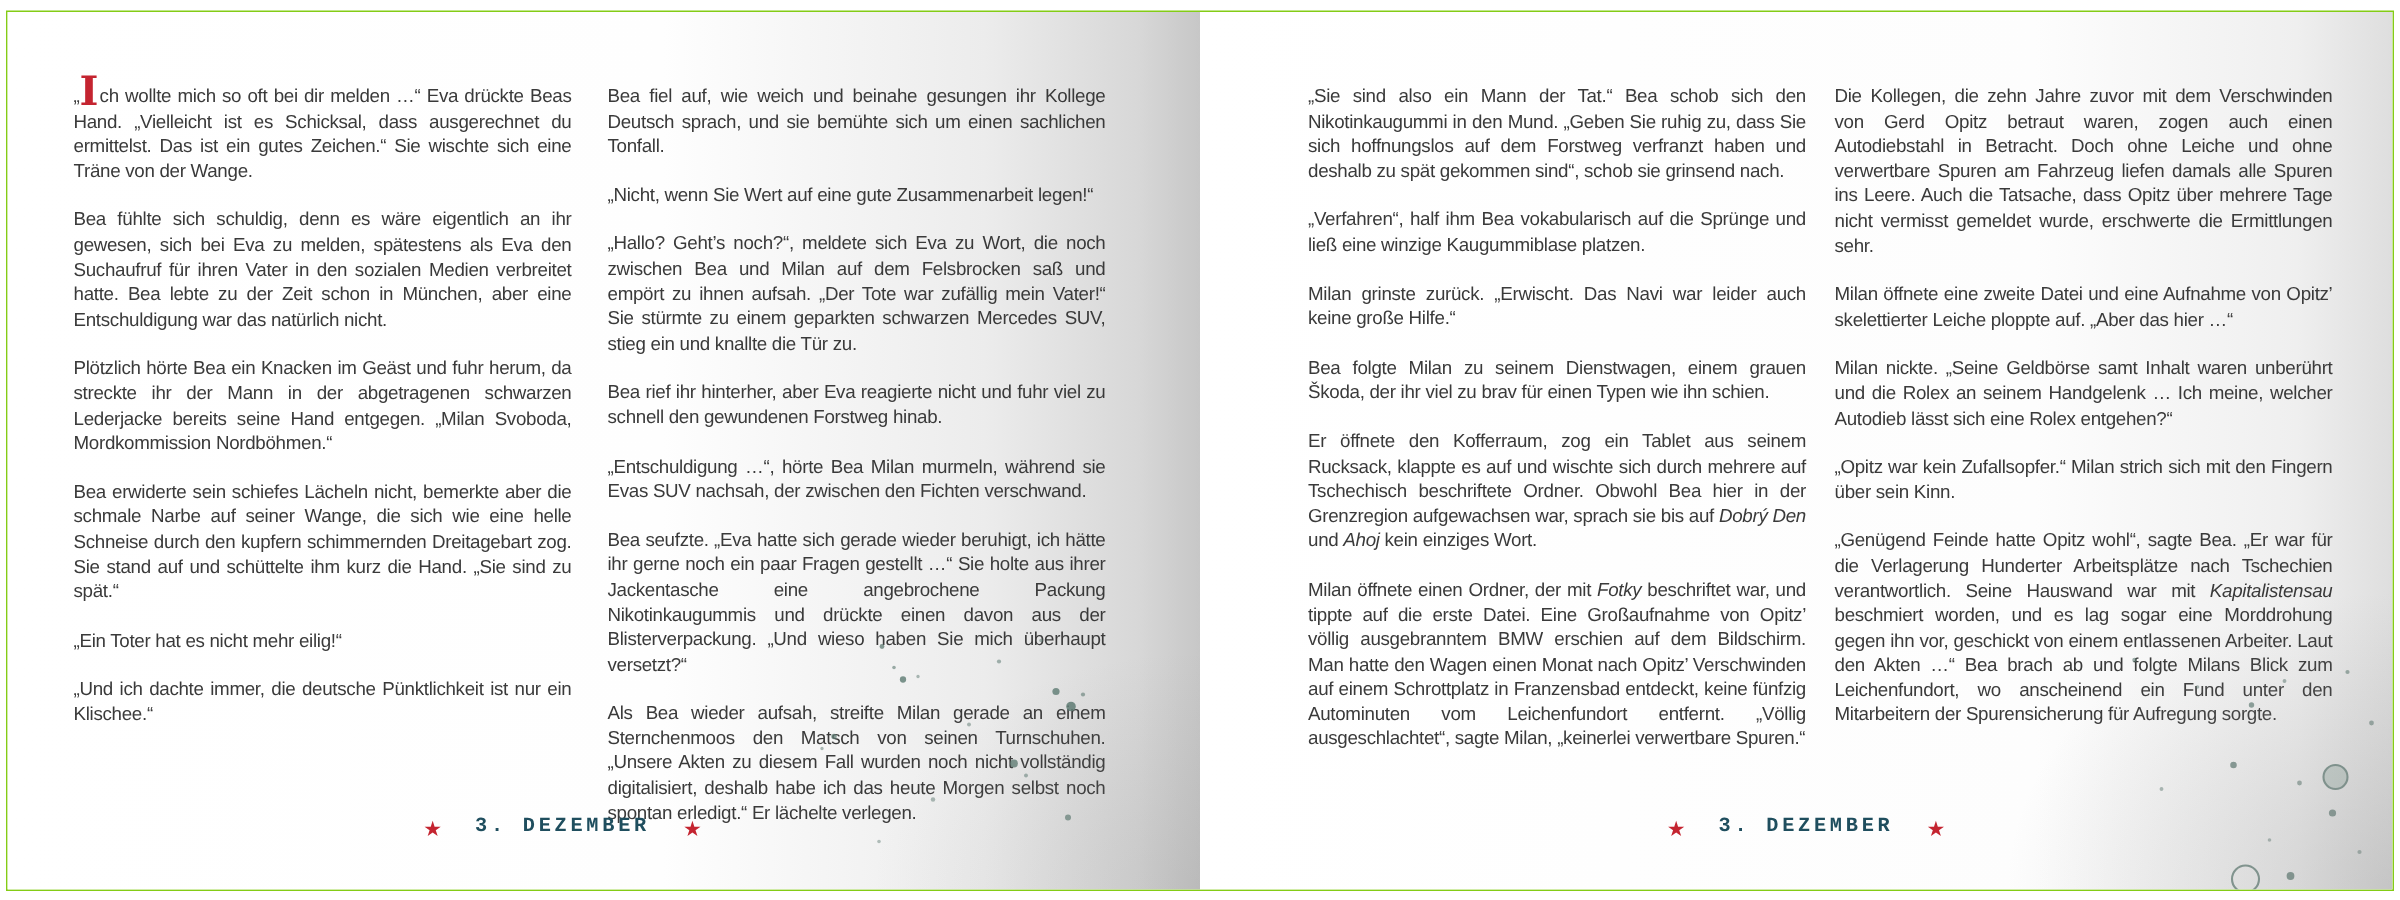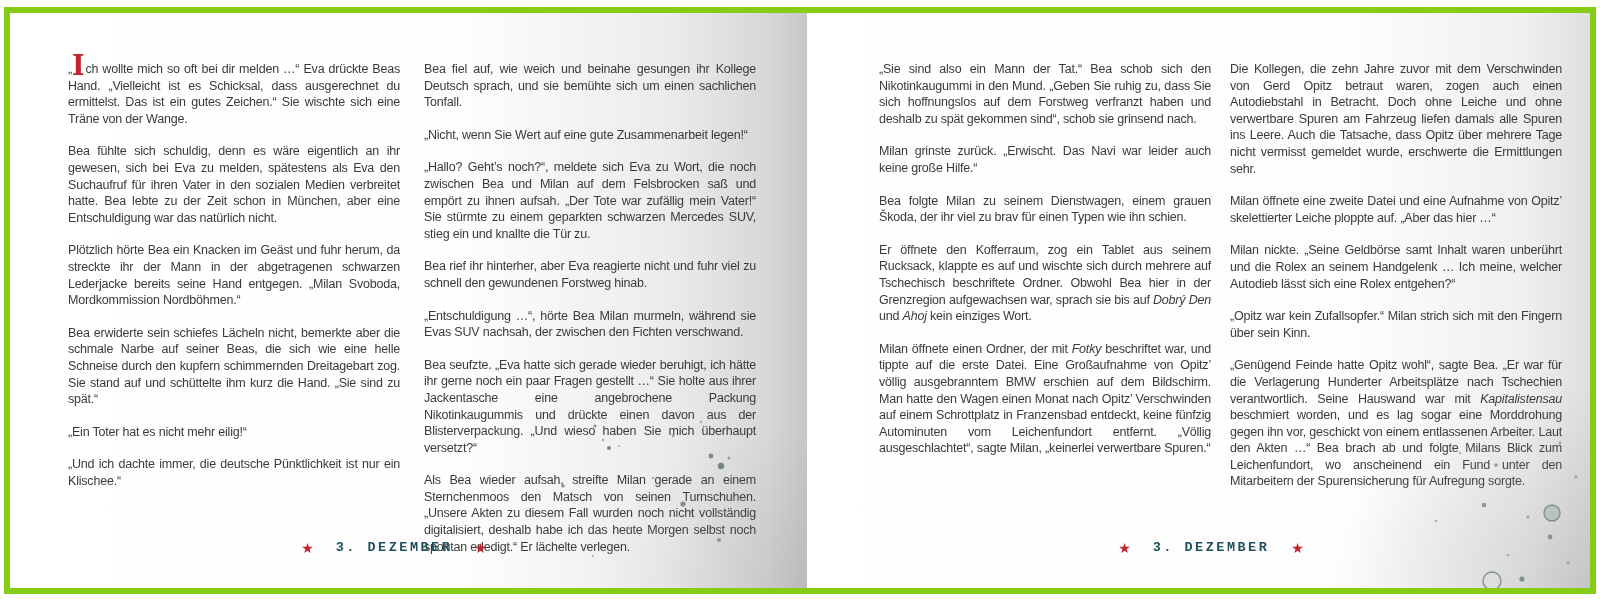--- a/index.html
+++ b/index.html
@@ -1,17 +1,17 @@
 <!DOCTYPE html>
 <html lang="de" style="--accent-red: #c42430; --footer-teal: #1f4e5e; --body-text: #3a3a3a;"><head>
 <meta charset="utf-8">
 <style>
   html,body{margin:0;padding:0;width:1600px;height:600px;background:#ffffff;overflow:hidden;}
   body{font-family:"Liberation Sans", sans-serif;color:var(--body-text,#3a3a3a);}
-  .frame{position:absolute;left:4px;top:7px;right:4px;bottom:6px;border:6px solid #84cc16;overflow:hidden;padding-left:14px;}
+  .frame{position:absolute;left:4px;top:7px;right:4px;bottom:6px;border:1px solid #84cc16;overflow:hidden;}
   .spread{display:flex;width:100%;height:100%;}
   .page{position:relative;width:50%;height:100%;box-sizing:border-box;}
   .page.left{background:linear-gradient(to right,#ffffff 0%,#fefefe 55%,#ececec 82%,#d7d7d7 95%,#c7c7c7 100%);}
   .page.right{background:linear-gradient(to right,#ffffff 0%,#fdfdfd 70%,#efefef 92%,#dedede 100%);}
   .page.right::after{content:"";position:absolute;right:0;bottom:0;width:260px;height:200px;
     background:radial-gradient(ellipse at 100% 100%, rgba(150,150,150,.35) 0%, rgba(150,150,150,0) 70%);pointer-events:none;}
   .page.left::after{content:"";position:absolute;right:0;bottom:0;width:220px;height:160px;
     background:radial-gradient(ellipse at 100% 100%, rgba(140,140,140,.22) 0%, rgba(140,140,140,0) 70%);pointer-events:none;}
   .textblock{position:absolute;top:48px;display:flex;}
   .page.left .textblock{left:44px;gap:24px;}
@@ -36,21 +36,21 @@
 
 <div class="frame">
   <div class="spread">
 
     <div class="page left">
       <div class="textblock">
         <div class="col">
             <p class="para"><span>„</span><span class="dropcap">I</span><span>ch wollte mich so oft bei dir melden …“ Eva drückte Beas Hand. „Vielleicht ist es Schicksal, dass ausgerechnet du ermittelst. Das ist ein gutes Zeichen.“ Sie wischte sich eine Träne von der Wange.</span></p>
             <p class="para">Bea fühlte sich schuldig, denn es wäre eigentlich an ihr gewesen, sich bei Eva zu melden, spätestens als Eva den Suchaufruf für ihren Vater in den sozialen Medien verbreitet hatte. Bea lebte zu der Zeit schon in München, aber eine Entschuldigung war das natürlich nicht.</p>
             <p class="para">Plötzlich hörte Bea ein Knacken im Geäst und fuhr herum, da streckte ihr der Mann in der abgetragenen schwarzen Lederjacke bereits seine Hand entgegen. „Milan Svoboda, Mordkommission Nordböhmen.“</p>
-            <p class="para">Bea erwiderte sein schiefes Lächeln nicht, bemerkte aber die schmale Narbe auf seiner Beas, die sich wie eine helle Schneise durch den kupfern schimmernden Dreitagebart zog. Sie stand auf und schüttelte ihm kurz die Hand. „Sie sind zu spät.“</p>
+            <p class="para">Bea erwiderte sein schiefes Lächeln nicht, bemerkte aber die schmale Narbe auf seiner Wange, die sich wie eine helle Schneise durch den kupfern schimmernden Dreitagebart zog. Sie stand auf und schüttelte ihm kurz die Hand. „Sie sind zu spät.“</p>
             <p class="para">„Ein Toter hat es nicht mehr eilig!“</p>
             <p class="para">„Und ich dachte immer, die deutsche Pünktlichkeit ist nur ein Klischee.“</p>
           </div>
         <div class="col">
             <p class="para">Bea fiel auf, wie weich und beinahe gesungen ihr Kollege Deutsch sprach, und sie bemühte sich um einen sachlichen Tonfall.</p>
             <p class="para">„Nicht, wenn Sie Wert auf eine gute Zusammenarbeit legen!“</p>
             <p class="para">„Hallo? Geht’s noch?“, meldete sich Eva zu Wort, die noch zwischen Bea und Milan auf dem Felsbrocken saß und empört zu ihnen aufsah. „Der Tote war zufällig mein Vater!“ Sie stürmte zu einem geparkten schwarzen Mercedes SUV, stieg ein und knallte die Tür zu.</p>
             <p class="para">Bea rief ihr hinterher, aber Eva reagierte nicht und fuhr viel zu schnell den gewundenen Forstweg hinab.</p>
             <p class="para">„Entschuldigung …“, hörte Bea Milan murmeln, während sie Evas SUV nachsah, der zwischen den Fichten verschwand.</p>
             <p class="para">Bea seufzte. „Eva hatte sich gerade wieder beruhigt, ich hätte ihr gerne noch ein paar Fragen gestellt …“ Sie holte aus ihrer Jackentasche eine angebrochene Packung Nikotinkaugummis und drückte einen davon aus der Blisterverpackung. „Und wieso haben Sie mich überhaupt versetzt?“</p>
@@ -80,20 +80,21 @@
           <circle cx="186" cy="132" r="2.0" opacity=".7"></circle>
           <circle cx="60" cy="148" r="1.2" opacity=".45"></circle>
         </g>
       </svg>
     </div>
 
     <div class="page right">
       <div class="textblock">
         <div class="col">
             <p class="para">„Sie sind also ein Mann der Tat.“ Bea schob sich den Nikotinkaugummi in den Mund. „Geben Sie ruhig zu, dass Sie sich hoffnungslos auf dem Forstweg verfranzt haben und deshalb zu spät gekommen sind“, schob sie grinsend nach.</p>
+            <p class="para">„Verfahren“, half ihm Bea vokabularisch auf die Sprünge und ließ eine winzige Kaugummiblase platzen.</p>
             <p class="para">Milan grinste zurück. „Erwischt. Das Navi war leider auch keine große Hilfe.“</p>
             <p class="para">Bea folgte Milan zu seinem Dienstwagen, einem grauen Škoda, der ihr viel zu brav für einen Typen wie ihn schien.</p>
             <p class="para"><span>Er öffnete den Kofferraum, zog ein Tablet aus seinem Rucksack, klappte es auf und wischte sich durch mehrere auf Tschechisch beschriftete Ordner. Obwohl Bea hier in der Grenzregion aufgewachsen war, sprach sie bis auf </span><em>Dobrý Den</em><span> und </span><em>Ahoj</em><span> kein einziges Wort.</span></p>
             <p class="para"><span>Milan öffnete einen Ordner, der mit </span><em>Fotky</em><span> beschriftet war, und tippte auf die erste Datei. Eine Großaufnahme von Opitz’ völlig ausgebranntem BMW erschien auf dem Bildschirm. Man hatte den Wagen einen Monat nach Opitz’ Verschwinden auf einem Schrottplatz in Franzensbad entdeckt, keine fünfzig Autominuten vom Leichenfundort entfernt. „Völlig ausgeschlachtet“, sagte Milan, „keinerlei verwertbare Spuren.“</span></p>
           </div>
         <div class="col">
             <p class="para">Die Kollegen, die zehn Jahre zuvor mit dem Verschwinden von Gerd Opitz betraut waren, zogen auch einen Autodiebstahl in Betracht. Doch ohne Leiche und ohne verwertbare Spuren am Fahrzeug liefen damals alle Spuren ins Leere. Auch die Tatsache, dass Opitz über mehrere Tage nicht vermisst gemeldet wurde, erschwerte die Ermittlungen sehr.</p>
             <p class="para">Milan öffnete eine zweite Datei und eine Aufnahme von Opitz’ skelettierter Leiche ploppte auf. „Aber das hier …“</p>
             <p class="para">Milan nickte. „Seine Geldbörse samt Inhalt waren unberührt und die Rolex an seinem Handgelenk … Ich meine, welcher Autodieb lässt sich eine Rolex entgehen?“</p>
             <p class="para">„Opitz war kein Zufallsopfer.“ Milan strich sich mit den Fingern über sein Kinn.</p>

